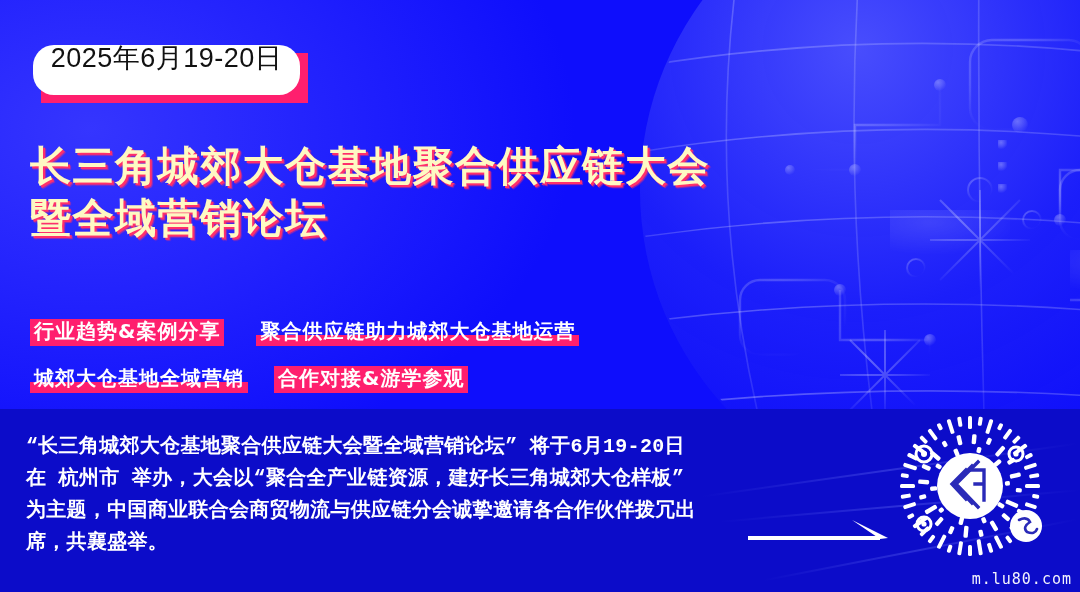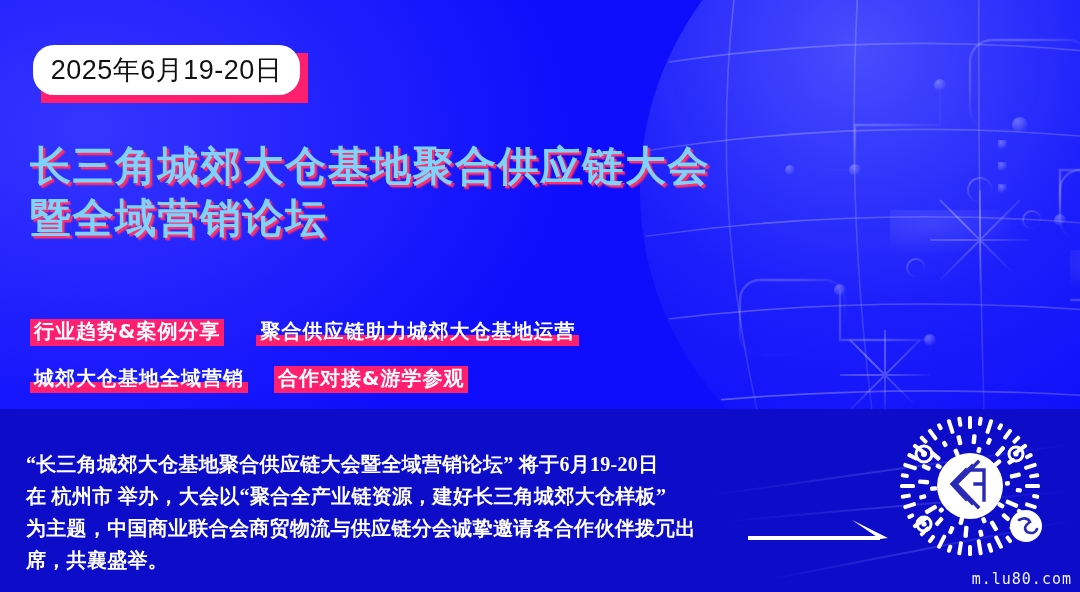--- a/index.html
+++ b/index.html
@@ -48,34 +48,34 @@
   
   .date-badge-shadow {
     position:absolute; left:41px; top:53px;
     width:267px; height:50px;
     background:#ff1f6e;
   }
   .date-badge {
     position:absolute; left:33px; top:45px;
     width:267px; height:50px;
     background:#ffffff;
-    display:flex; align-items:center; justify-content:center;border-radius:21px;
+    display:flex; align-items:flex-start; justify-content:center;border-radius:21px;
   }
   .date-badge span {
     color:#111111;
     font-size:27px;
     letter-spacing:.5px;
     line-height:1;
     font-family:"Liberation Sans","DejaVu Sans",sans-serif;
   }
 
   
   .title-block { position:absolute; left:30px; top:140px; width:780px; }
   .title-line {
-    color:#7dd3fc;
+    color:#fef9c3;
     font-size:41px;
     font-weight:bold;
     letter-spacing:1.5px;
     line-height:52px;
     white-space:nowrap;
     text-shadow:2px 2px 0 #ff2f6b, 3px 3px 1px rgba(255,47,107,.55);
     font-family:"DejaVu Sans","Liberation Sans",sans-serif;
   }
 
   
@@ -117,28 +117,28 @@
     background:#0c0cc9;
     overflow:hidden;
   }
   .bottom-streak {
     position:absolute;
     background:linear-gradient(90deg, rgba(90,100,255,0) 0%, rgba(120,130,255,.30) 50%, rgba(90,100,255,0) 100%);
     height:2px; pointer-events:none;
   }
 
   .body-text {
-    position:absolute; left:26px; top:448px;
+    position:absolute; left:26px; top:431px;
     width:700px;
     color:#ffffff;
     font-size:20px;
     font-weight:bold;
     line-height:32px;
     letter-spacing:.3px;
-    font-family:Liberation Serif, serif;
+    font-family:Liberation Mono, monospace;
   }
   .body-text p { white-space:nowrap; }
 
   
   .qr-zone { position:absolute; left:880px; top:414px; width:180px; height:150px; }
   .qr-canvas { position:absolute; left:0; top:0; }
 
   .arrow {
     position:absolute; left:748px; top:518px;
     width:146px; height:26px;

